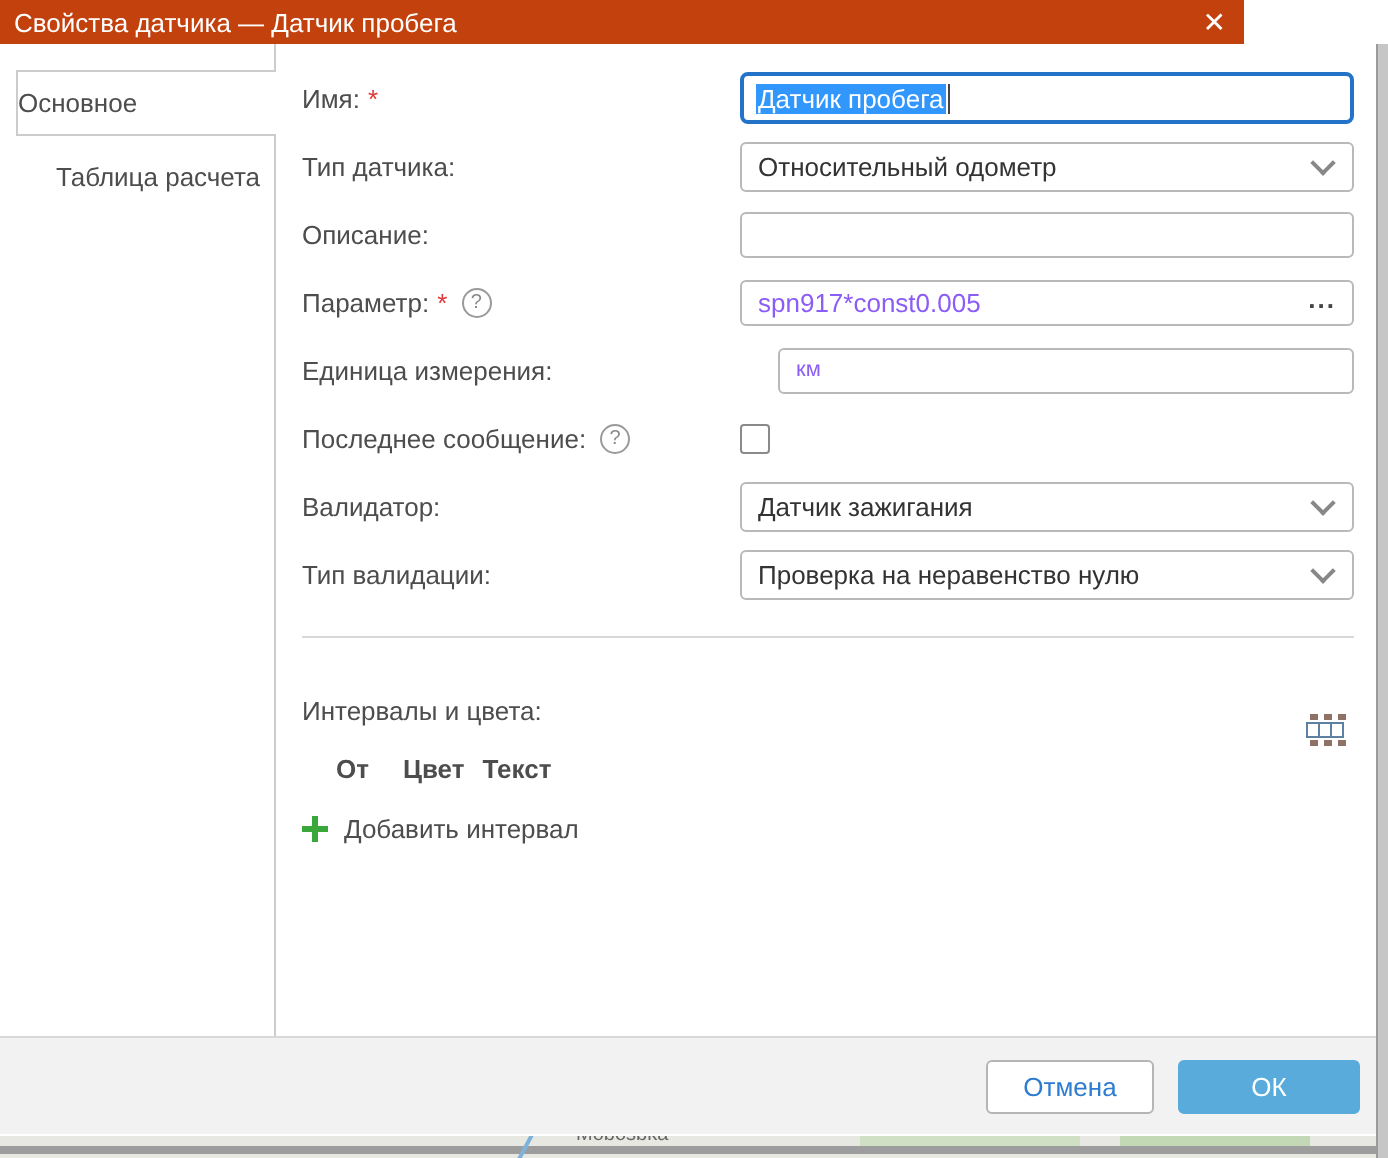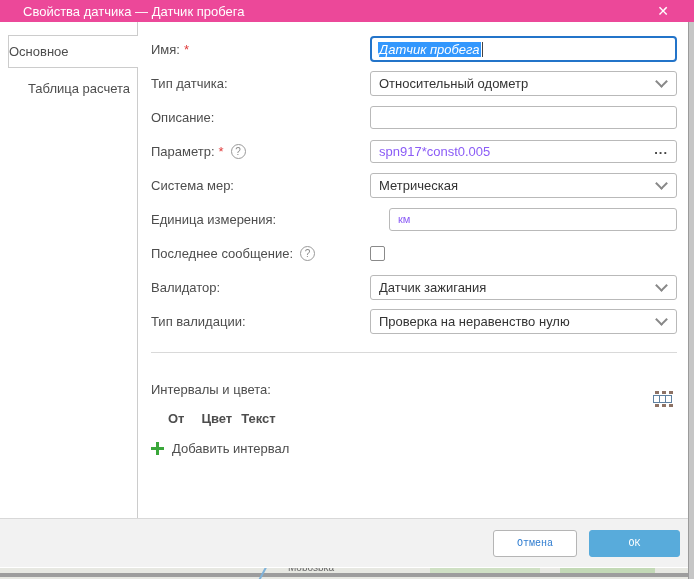--- a/index.html
+++ b/index.html
@@ -1,21 +1,21 @@
 <!DOCTYPE html>
 <html><head>
 <meta charset="utf-8">
 <style>
   html,body{margin:0;padding:0;background:#fff;}
   .screen{position:relative;width:694px;height:579px;overflow:hidden;
           font-family:"Liberation Sans",sans-serif;font-size:13px;color:#4d4d4d;background:#fff;}
 
   
-  .titlebar{position:absolute;left:0;top:0;width:694px;height:22px;background:#ec4899;color:#fff;
-            display:flex;align-items:center;padding:0 23px;box-sizing:border-box;z-index:5;}
+  .titlebar{position:absolute;left:0;top:0;width:622px;height:22px;background:#c2410c;color:#fff;
+            display:flex;align-items:center;padding:0 7px;box-sizing:border-box;z-index:5;}
   .titlebar .title{flex:1;font-size:13px;white-space:nowrap;overflow:hidden;}
   .close{font-size:14px;line-height:22px;cursor:pointer;padding:0 2px;}
 
   
   .right-strip{position:absolute;left:688px;top:22px;width:6px;height:557px;background:#c6c6c6;
                border-left:1px solid #9b9b9b;box-sizing:border-box;z-index:4;}
 
   
   .sidebar{position:absolute;left:0;top:22px;width:138px;height:496px;border-right:1px solid #ccc;
            box-sizing:border-box;background:#fff;z-index:2;}
@@ -35,21 +35,21 @@
              box-sizing:border-box;cursor:pointer;}
   .field{width:307px;position:relative;display:flex;align-items:center;}
 
   input.text{width:307px;height:23px;border:1px solid #b9b9b9;border-radius:3px;box-sizing:border-box;
              font:13px "Liberation Sans",sans-serif;color:#8b5cf6;padding:0 8px;background:#fff;outline:none;}
   input.text.sm{font-size:11px;margin-left:19px;}
   input.text.with-btn{padding-right:26px;}
 
   .fake-input{width:307px;height:26px;border:2px solid #2374c9;border-radius:4px;box-sizing:border-box;
               background:#fff;display:flex;align-items:center;padding:0 6px;color:#333;cursor:text;}
-  .selection{background:#3297fd;color:#fff;padding:0 1px;font-style:italic;}
+  .selection{background:#3297fd;color:#fff;padding:0 1px;}
   .caret{display:inline-block;width:1px;height:15px;background:#444;margin-left:1px;}
 
   .select{width:307px;height:25px;border:1px solid #b9b9b9;border-radius:3px;box-sizing:border-box;
           background:#fff;display:flex;align-items:center;justify-content:space-between;
           padding:0 10px 0 8px;color:#333;cursor:pointer;}
   .chevron{width:7px;height:7px;border-right:2px solid #888;border-bottom:2px solid #888;
            transform:rotate(45deg);margin-top:-4px;flex-shrink:0;}
 
   .ellipsis{position:absolute;right:9px;top:45%;transform:translateY(-50%);color:#444;
             font-weight:bold;letter-spacing:1px;cursor:pointer;line-height:10px;}
@@ -72,22 +72,22 @@
   .int-col-text{margin-left:9px;}
   .add-interval{display:flex;align-items:center;margin-top:15px;cursor:pointer;width:170px;}
   .plus-icon{position:relative;width:13px;height:13px;margin-right:8px;flex-shrink:0;}
   .plus-icon::before{content:"";position:absolute;left:0;top:5px;width:13px;height:3px;background:#3aa73a;}
   .plus-icon::after{content:"";position:absolute;left:5px;top:0;width:3px;height:13px;background:#3aa73a;}
 
   
   .footer{position:absolute;left:0;top:518px;width:688px;height:49px;background:#f2f2f2;
           border-top:1px solid #d8d8d8;box-sizing:border-box;display:flex;align-items:center;
           justify-content:flex-end;gap:12px;padding-right:8px;z-index:2;}
-  .btn{height:27px;border-radius:3px;font-size:10px;display:flex;align-items:center;
-       justify-content:center;cursor:pointer;box-sizing:border-box;font-family:Liberation Mono, monospace;}
+  .btn{height:27px;border-radius:3px;font-size:13px;display:flex;align-items:center;
+       justify-content:center;cursor:pointer;box-sizing:border-box;}
   .btn-cancel{width:84px;background:#fff;border:1px solid #b5b5b5;color:#2e7cd0;}
   .btn-ok{width:91px;background:#58abdb;border:1px solid #58abdb;color:#fff;}
 
   
   .map-strip{position:absolute;left:0;top:568px;width:694px;height:11px;background:#e7e8e2;
              overflow:hidden;z-index:3;}
   .map-green1{position:absolute;left:430px;top:0;width:110px;height:6px;background:#cfe0c4;}
   .map-green2{position:absolute;left:560px;top:0;width:95px;height:7px;background:#c3d9b6;}
   .map-road{position:absolute;left:0;top:5px;width:694px;height:4px;background:#9d9d9d;}
   .map-blue{position:absolute;left:262px;top:-3px;width:2px;height:16px;background:#7fb2d9;
@@ -147,29 +147,20 @@
           <span>Параметр:</span>
           <span class="required">*</span>
           <span class="help-icon">?</span>
         </span>
         <span class="field">
           <input class="text with-btn" type="text" value="spn917*const0.005" style="">
           <span class="ellipsis">...</span>
         </span>
       </div>
 
-      <div class="row">
-        <span class="label">Система мер:</span>
-        <span class="field">
-          <span class="select">
-            <span>Метрическая</span>
-            <span class="chevron"></span>
-          </span>
-        </span>
-      </div>
 
       <div class="row">
         <span class="label">Единица измерения:</span>
         <span class="field">
           <input class="text sm" type="text" value="км" style="">
         </span>
       </div>
 
       <div class="row">
         <span class="label">

